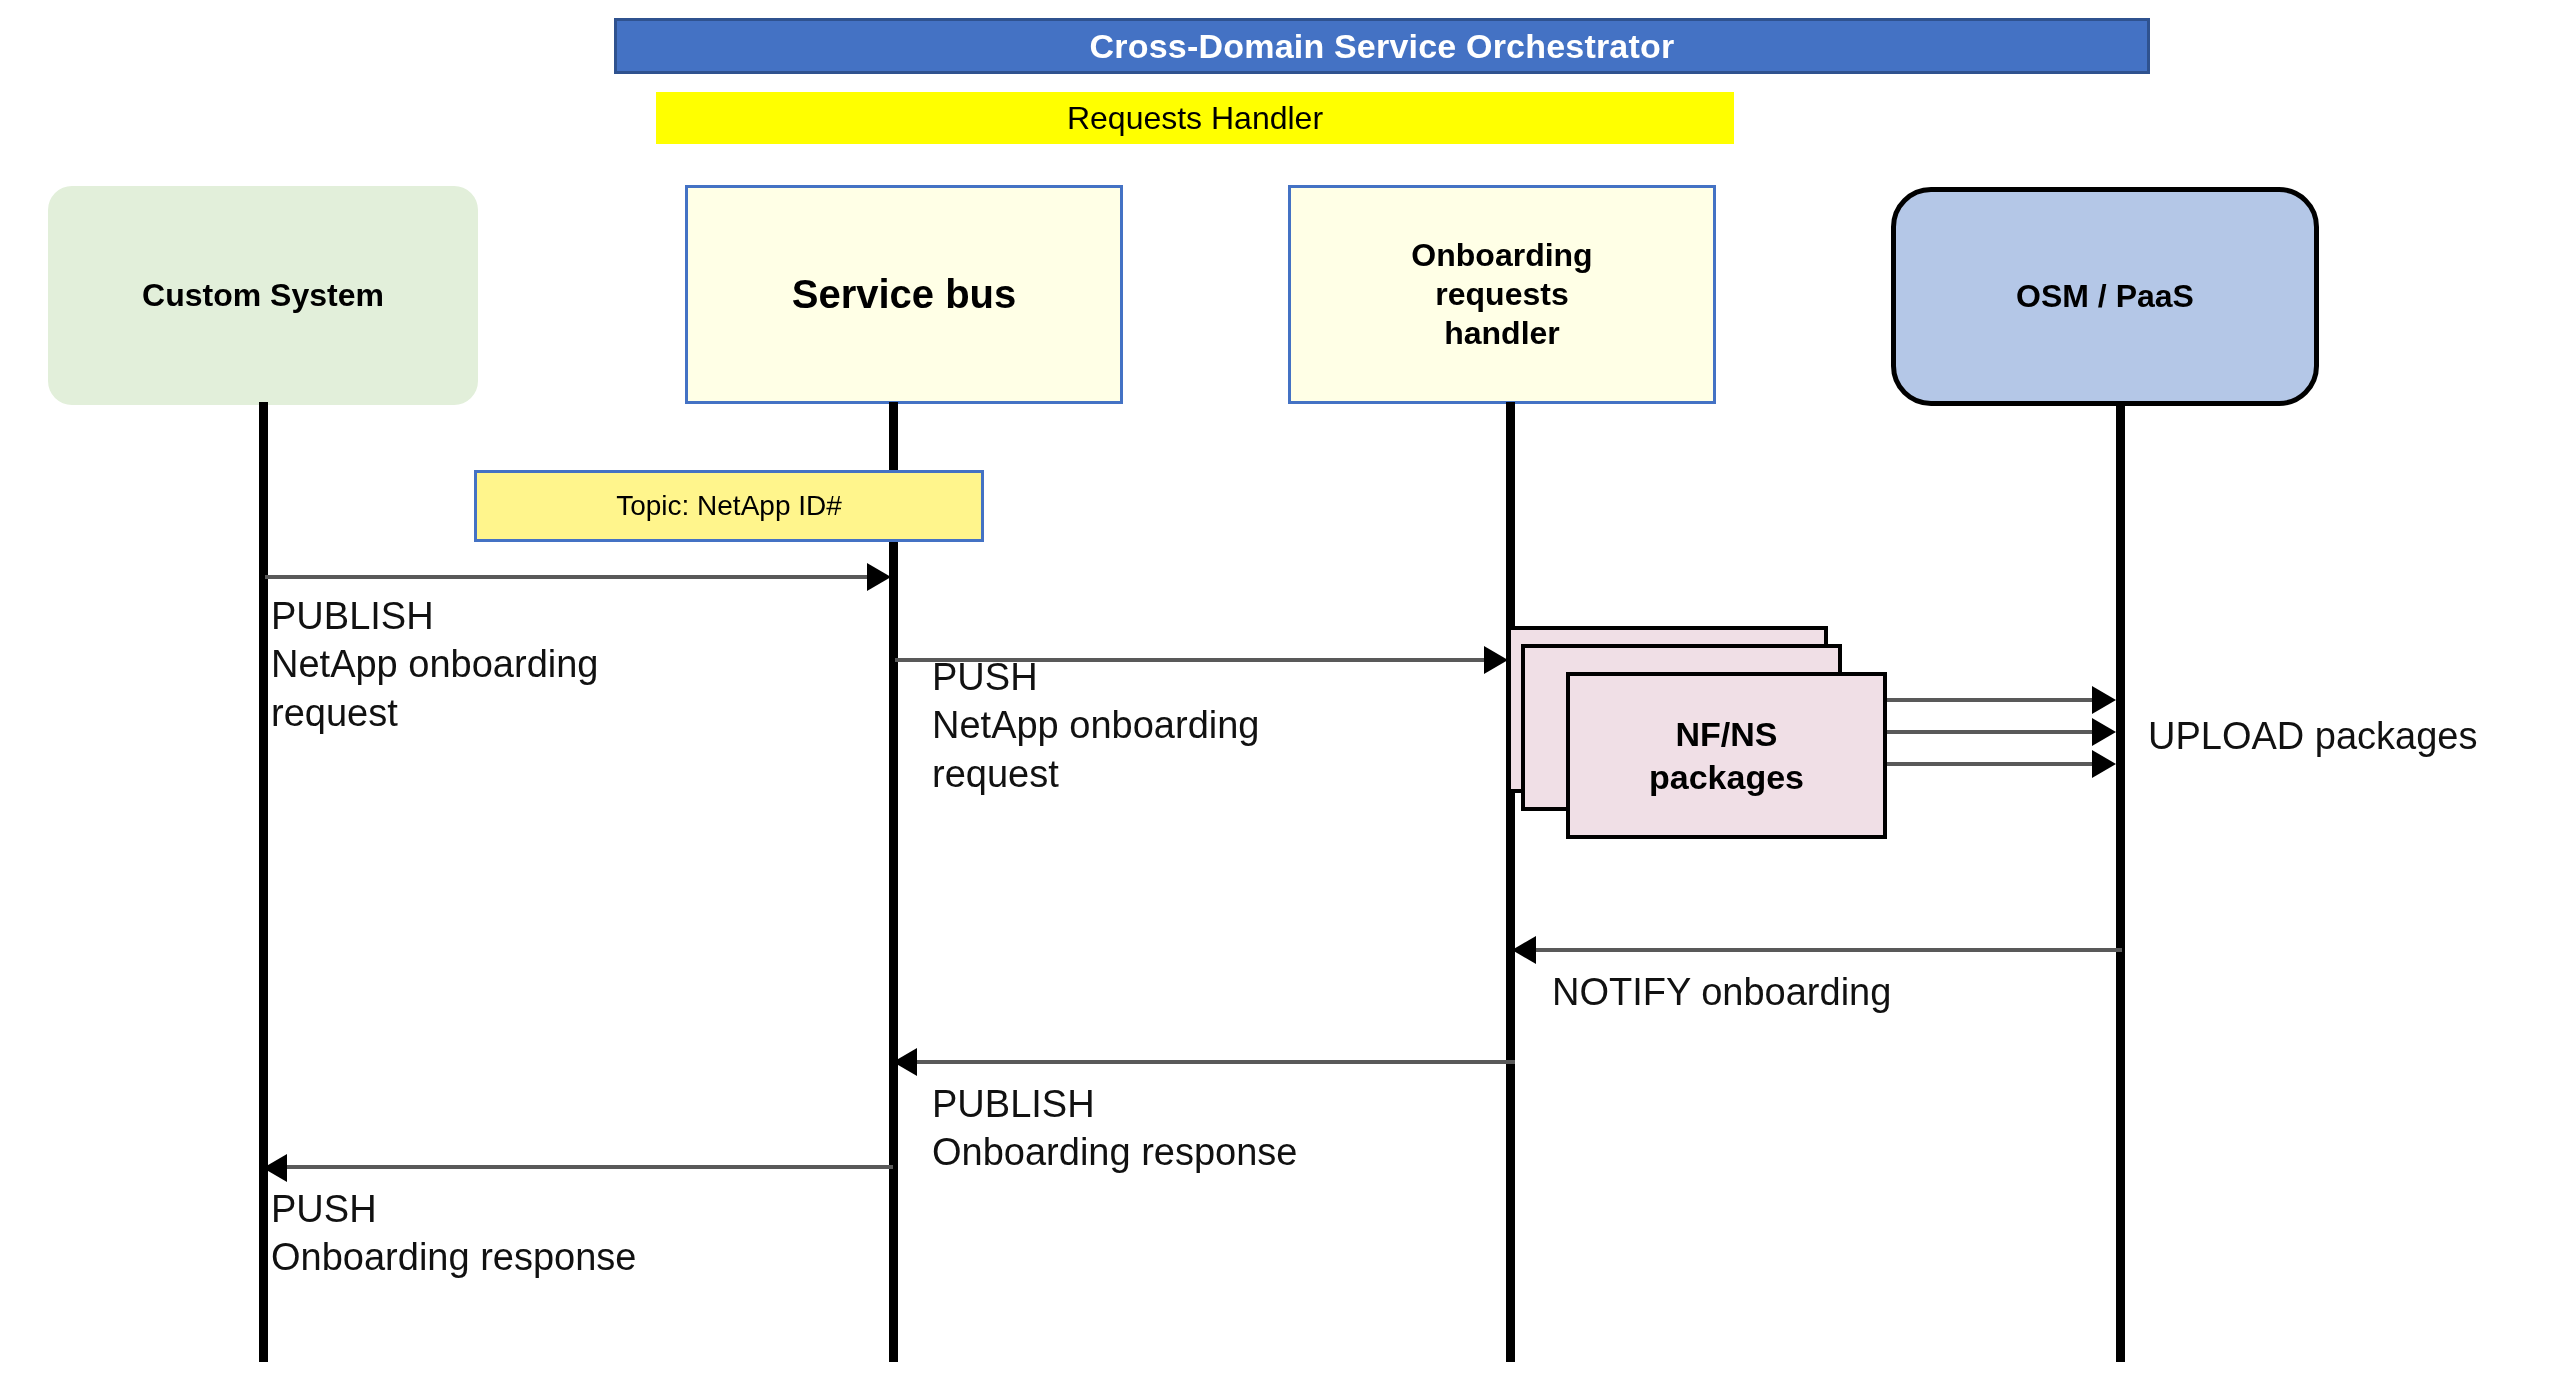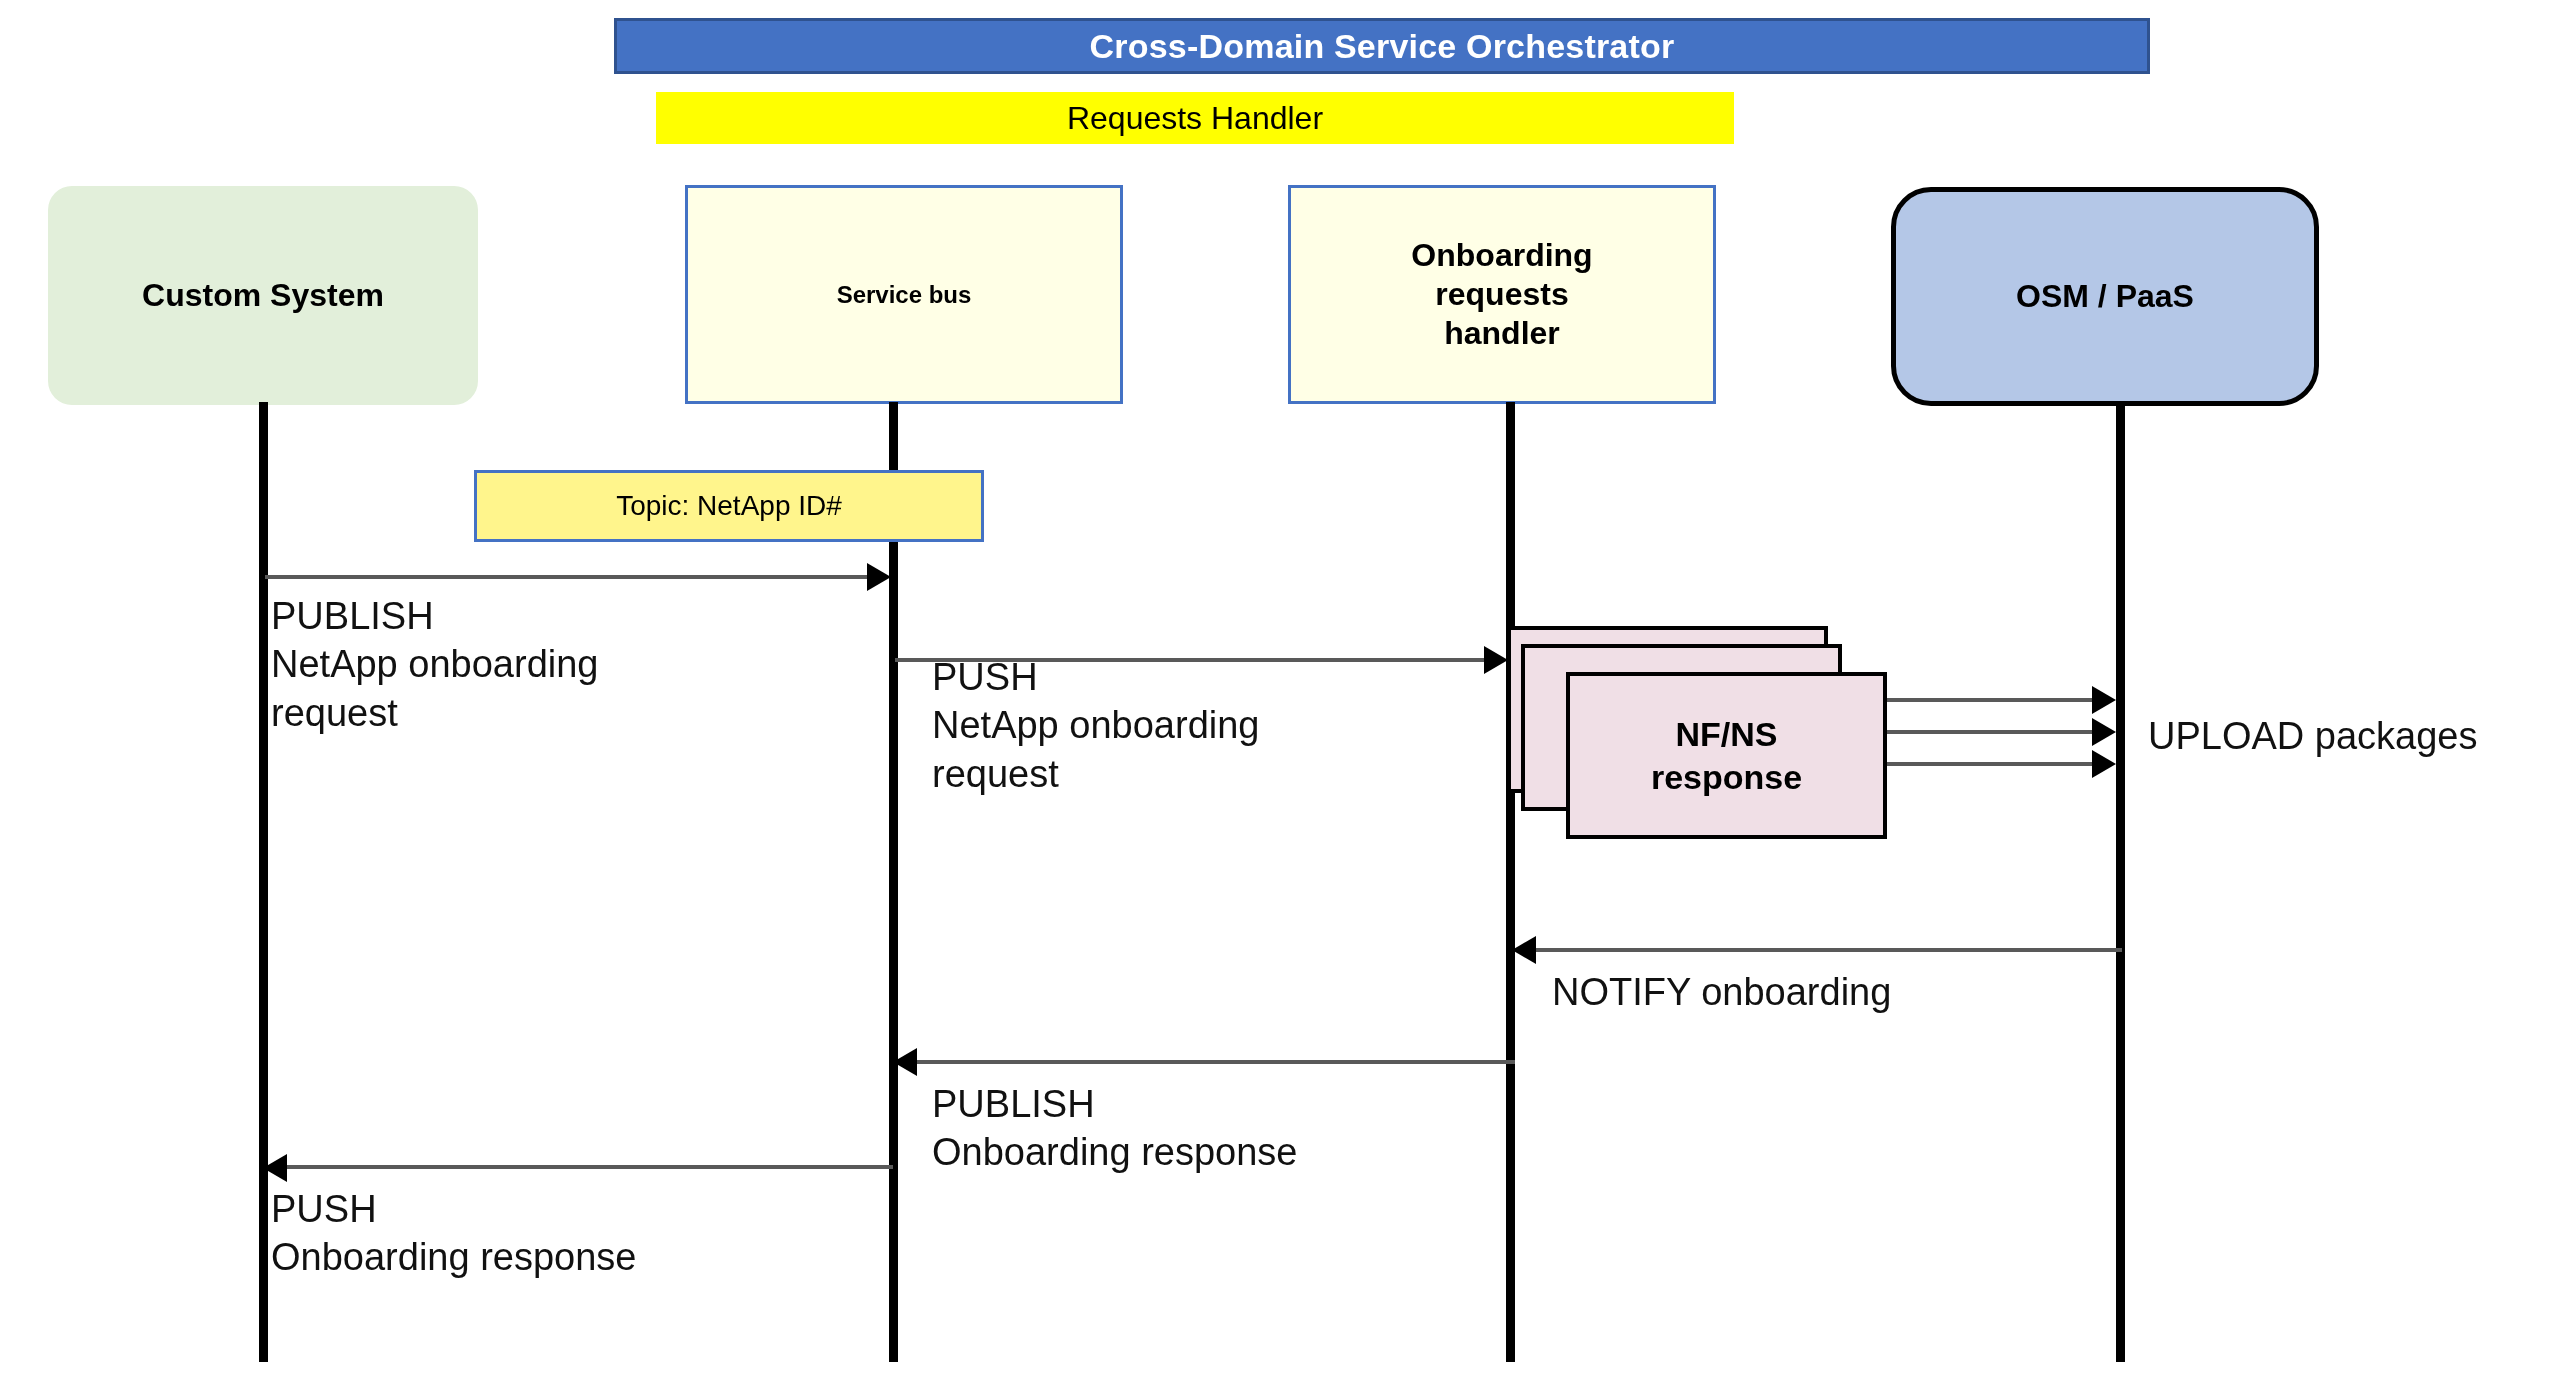--- a/index.html
+++ b/index.html
@@ -67,21 +67,21 @@
   .p-custom {
     left: 20px;  top: 186px;  width: 430px; height: 219px;
     background: #E2EFDA;
     border-radius: 24px;
     font-size: 32px;
   }
   .p-bus {
     left: 657px; top: 185px; width: 438px; height: 219px;
     background: #FFFFE6;
     border: 3px solid #4472C4;
-    font-size: 24px;
+    font-size: 40px;
   }
   .p-handler {
     left: 1260px; top: 185px; width: 428px; height: 219px;
     background: #FFFFE6;
     border: 3px solid #4472C4;
     font-size: 32px;
     padding: 0 10px;
   }
   .p-osm {
     left: 1863px; top: 187px; width: 428px; height: 219px;
@@ -206,21 +206,21 @@
   <div class="arrow" style="left:867px; top:658px; width:594px;"></div>
   <div class="arrow-head head-right" style="left:1456px; top:646px;"></div>
   <div class="msg-label" style="left:904px; top:653px;">PUSH
 NetApp onboarding
 request</div>
 
   <div class="pkg-stack">
     <div class="pkg pkg-back"></div>
     <div class="pkg pkg-mid"></div>
     <div class="pkg pkg-front">NF/NS
-response</div>
+packages</div>
   </div>
 
   <div class="arrow" style="left:1859px; top:698px; width:213px;"></div>
   <div class="arrow-head head-right" style="left:2064px; top:686px;"></div>
 
   <div class="arrow" style="left:1859px; top:730px; width:213px;"></div>
   <div class="arrow-head head-right" style="left:2064px; top:718px;"></div>
 
   <div class="arrow" style="left:1859px; top:762px; width:213px;"></div>
   <div class="arrow-head head-right" style="left:2064px; top:750px;"></div>

